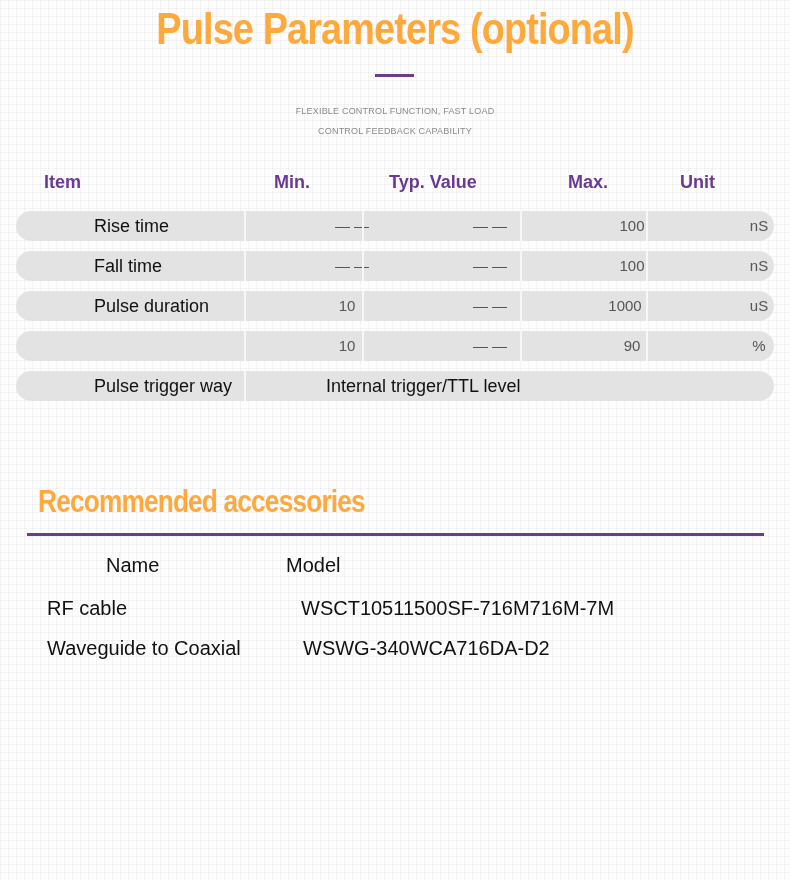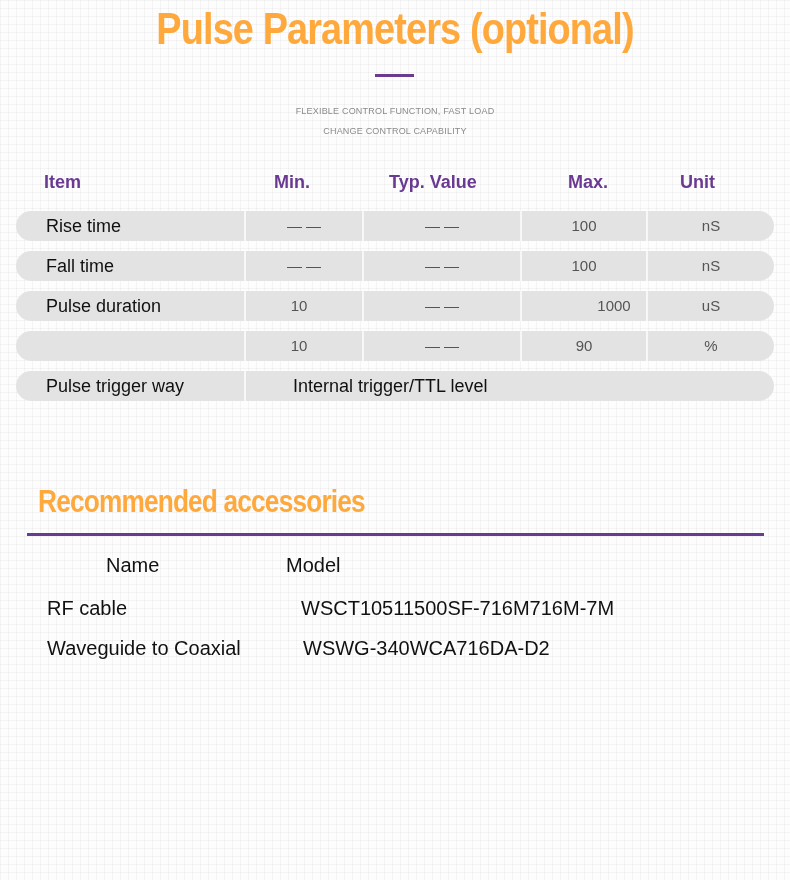--- a/index.html
+++ b/index.html
@@ -59,34 +59,35 @@
       background: #e3e3e3;
       border-radius: 15px;
     }
     .cell {
       position: absolute;
       top: 0; height: 18px;
       line-height: 30px;
       font-size: 15px;
       color: #555;
       text-align: center;
+      margin-left: 48px;
     }
     .cell.item {
       left: 30px;
       text-align: left;
       font-size: 18px;
       color: #111;
     }
     .divider {
       position: absolute;
       top: 0; width: 2px; height: 30px;
       background: #f7f7f7;
     }
     .cell.trig {
-      left: 245px; width: 370px;
+      left: 230px; width: 370px;
       font-size: 18px;
       color: #111;
       text-align: left;
       padding-left: 32px;
     }
 
     .section-title {
       position: absolute;
       left: 38px; top: 483px;
       font-weight: bold;
@@ -107,21 +108,21 @@
       font-size: 20px;
       color: #111;
     }
   </style>
 </head>
 <body>
 
 <div class="title">Pulse Parameters (optional)</div>
 <div class="title-rule"></div>
 <div class="subtitle sub1">FLEXIBLE CONTROL FUNCTION, FAST LOAD</div>
-<div class="subtitle sub2">CHANGE CONTROL CAPABILITY</div>
+<div class="subtitle sub2">CONTROL FEEDBACK CAPABILITY</div>
 
 <div class="hdr" style="left:44px;text-align:right;">Item</div>
 <div class="hdr" style="left:274px;">Min.</div>
 <div class="hdr" style="left:389px;">Typ. Value</div>
 <div class="hdr" style="left:568px;">Max.</div>
 <div class="hdr" style="left:680px;">Unit</div>
 
 <div class="row" style="top:211px;">
   <div class="cell item">Rise time</div>
   <div class="divider" style="left:228px;"></div>
@@ -146,21 +147,21 @@
   <div class="cell" style="left:632px;width:126px;">nS</div>
 </div>
 
 <div class="row" style="top:291px;">
   <div class="cell item">Pulse duration</div>
   <div class="divider" style="left:228px;"></div>
   <div class="cell" style="left:230px;width:106px;">10</div>
   <div class="divider" style="left:346px;"></div>
   <div class="cell" style="left:348px;width:156px;">— —</div>
   <div class="divider" style="left:504px;"></div>
-  <div class="cell" style="left:536px;width:124px;">1000</div>
+  <div class="cell" style="left:499px;width:124px;">1000</div>
   <div class="divider" style="left:630px;"></div>
   <div class="cell" style="left:632px;width:126px;">uS</div>
 </div>
 
 <div class="row" style="top:331px;">
   <div class="divider" style="left:228px;"></div>
   <div class="cell" style="left:230px;width:106px;">10</div>
   <div class="divider" style="left:346px;"></div>
   <div class="cell" style="left:348px;width:156px;">— —</div>
   <div class="divider" style="left:504px;"></div>

